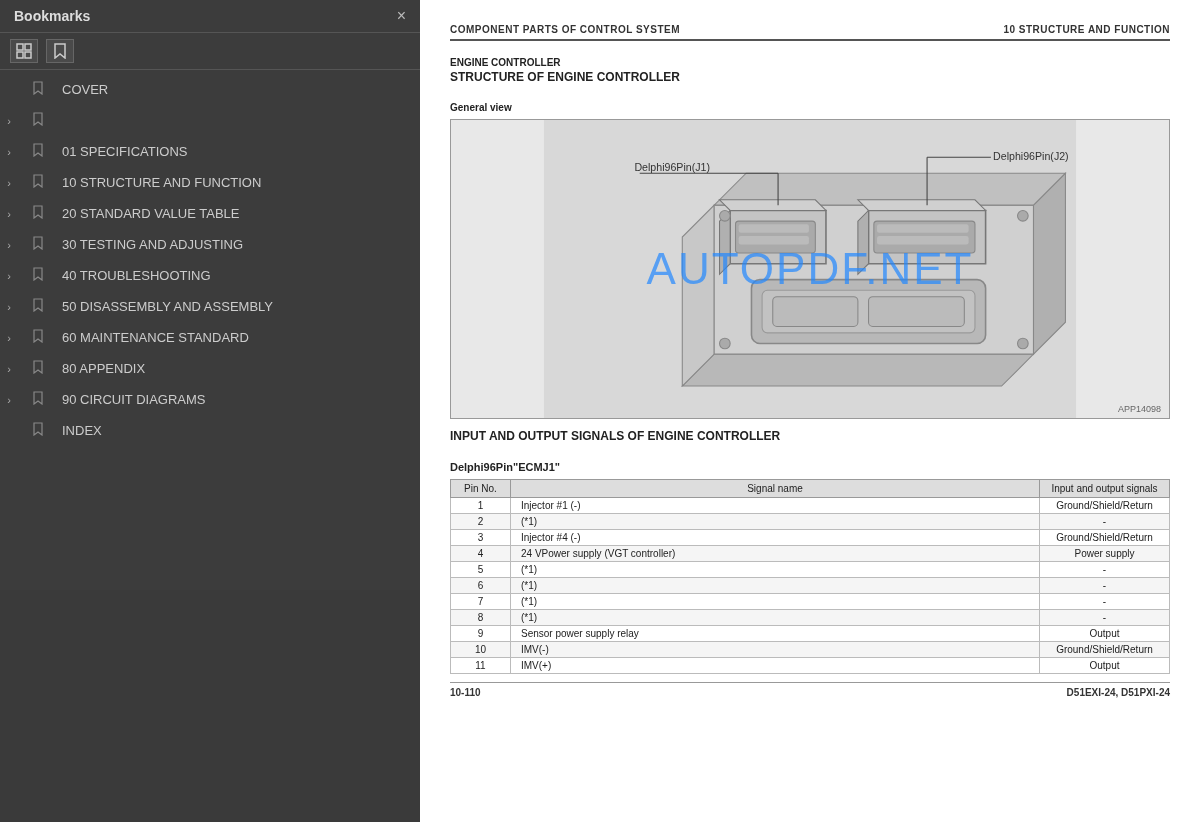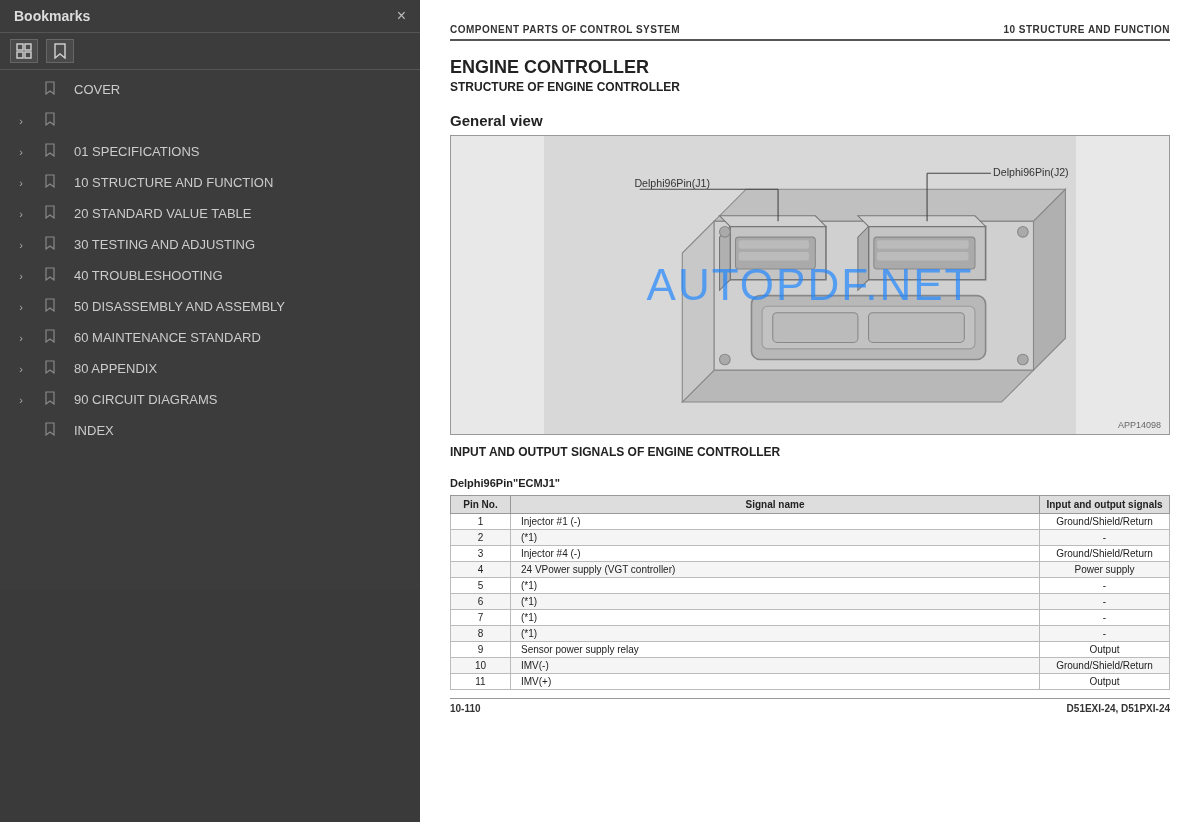--- a/index.html
+++ b/index.html
@@ -55,21 +55,21 @@
       background: #4a4a4a;
     }
     #bookmark-list {
       flex: 1;
       overflow-y: auto;
       padding: 4px 0;
     }
     .bookmark-item {
       display: flex;
       align-items: center;
-      padding: 7px 14px;
+      padding: 7px 2px;
       color: #ccc;
       font-size: 13px;
       cursor: pointer;
       gap: 17px;
     }
     .bookmark-chevron {
       width: 14px;
       color: #aaa;
       font-size: 11px;
       display: flex;
@@ -119,31 +119,31 @@
     }
     .page-header-right {
       font-size: 10px;
       font-weight: bold;
       color: #333;
       letter-spacing: 0.5px;
     }
     
     .section-title {
       font-weight: bold;
-      font-size: 18px;
+      font-size: 10px;
       margin-bottom: 2px;
     }
     .section-subtitle {
       font-weight: bold;
       font-size: 12px;
       margin-bottom: 18px;
     }
     .section-label {
       font-weight: bold;
-      font-size: 15px;
+      font-size: 10px;
       margin-bottom: 6px;
     }
     
     .image-box {
       border: 1px solid #999;
       width: 100%;
       height: 300px;
       margin-bottom: 10px;
       position: relative;
       overflow: hidden;
@@ -188,21 +188,21 @@
     .data-table {
       width: 100%;
       border-collapse: collapse;
       font-size: 10px;
     }
     .data-table th {
       background: #ddd;
       border: 1px solid #999;
       padding: 3px 5px;
       text-align: center;
-      font-weight: bold;
+      font-weight: normal;
     }
     .data-table td {
       border: 1px solid #bbb;
       padding: 2px 5px;
       text-align: center;
     }
     .data-table td.signal-name {
       text-align: left;
       padding-left: 10px;
     }

